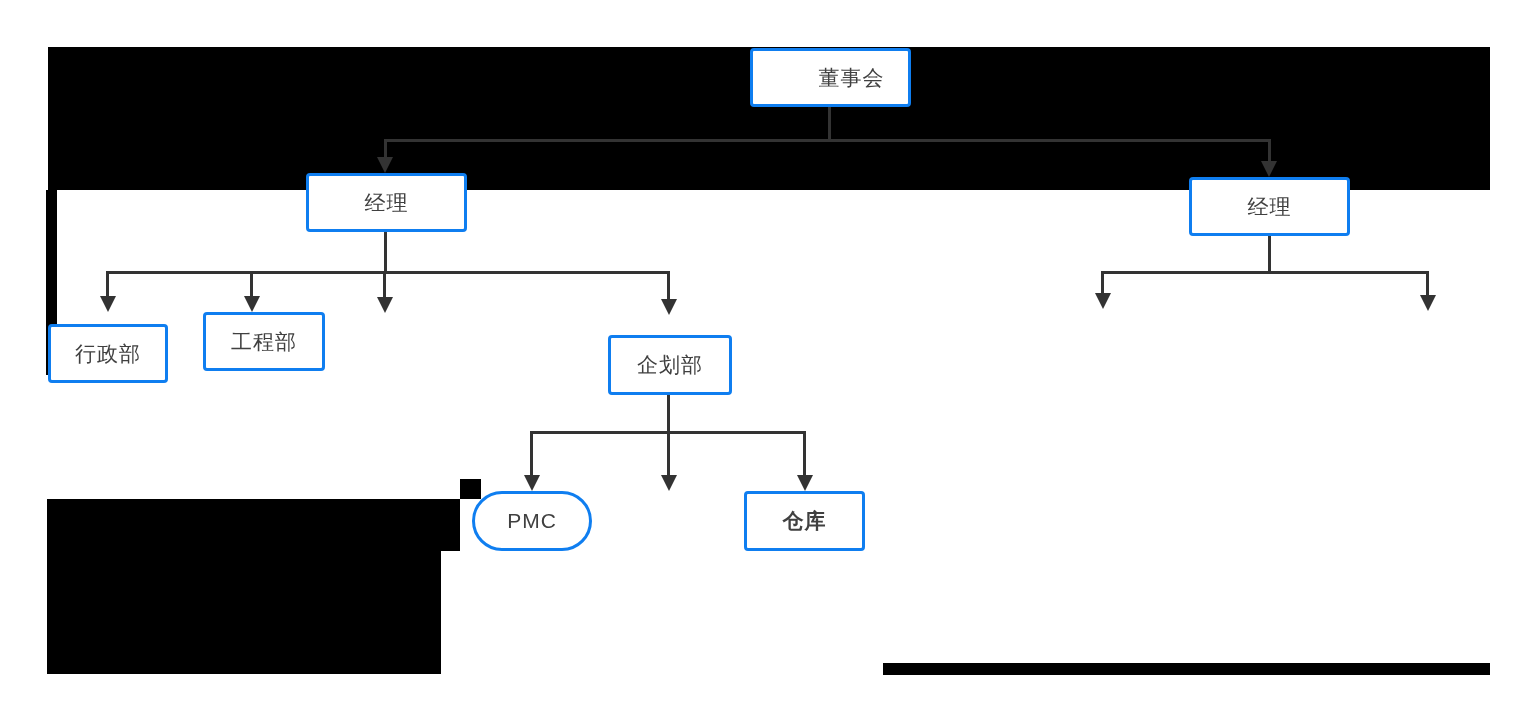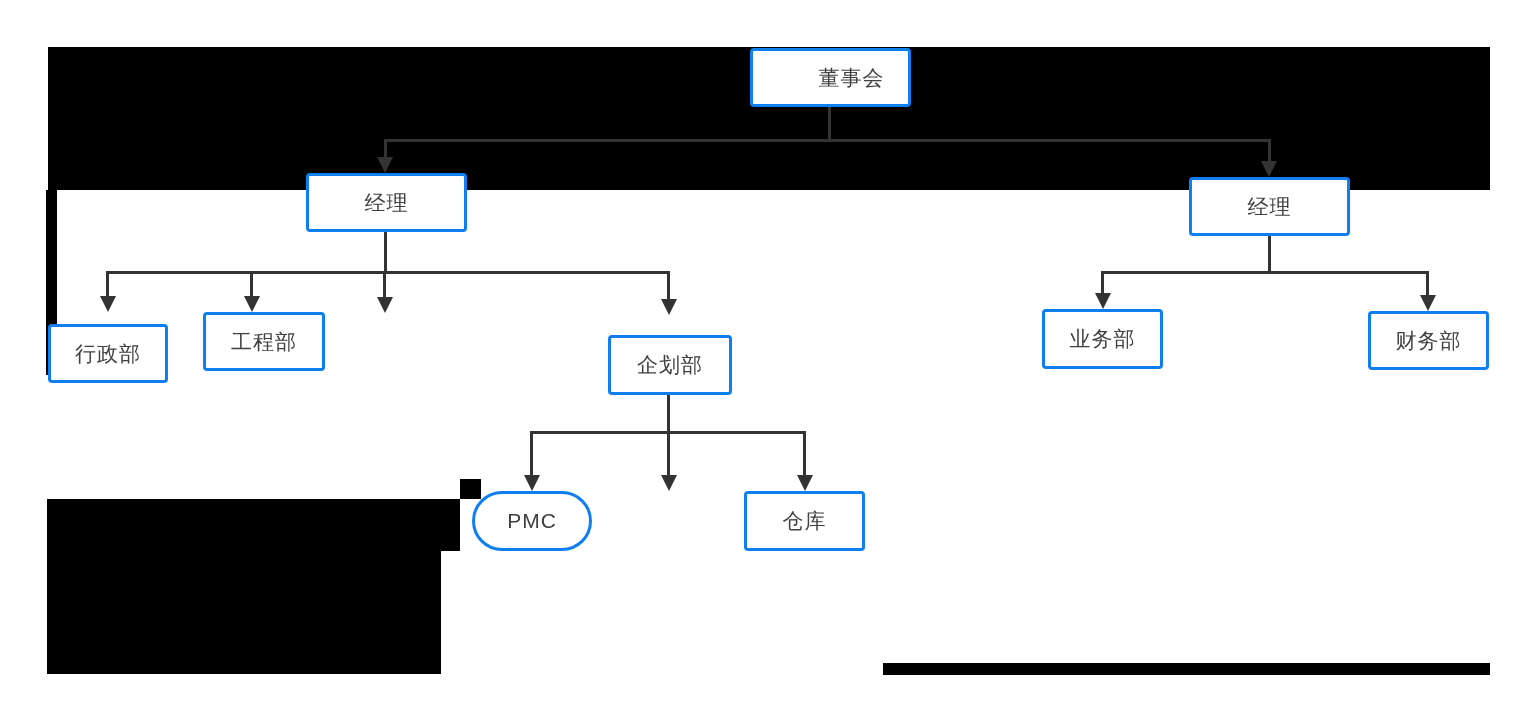--- a/index.html
+++ b/index.html
@@ -84,19 +84,17 @@
   <div class="node" style="left:48px;top:324px;width:120px;height:59px;">行政部</div>
 
   <div class="node" style="left:192px;top:312px;width:122px;height:59px;margin-left:11px;">工程部</div>
 
 
   <div class="node" style="left:608px;top:315px;width:124px;height:60px;margin-top:20px;">企划部</div>
 
   <div class="node" style="left:472px;top:491px;width:120px;height:60px;border-radius:30px;">PMC</div>
 
 
-  <div class="node" style="left:744px;top:491px;width:121px;height:60px;">仓库</div>
+  <div class="node" style="left:744px;top:491px;width:121px;height:60px;font-weight:bold;">仓库</div>
 
-  <div class="node" style="left:1042px;top:309px;width:121px;height:60px;">业务部</div>
 
-  <div class="node" style="left:1368px;top:311px;width:121px;height:59px;">财务部</div>
 
 </div>
 
 </body></html>

